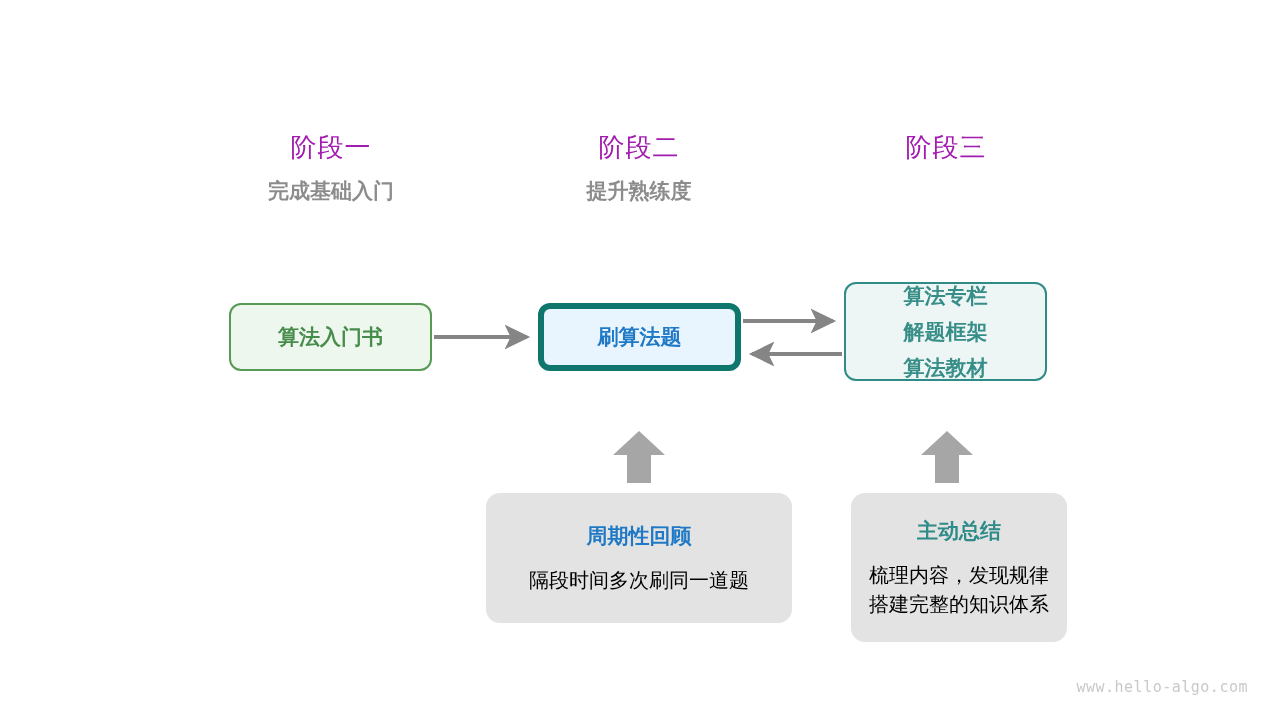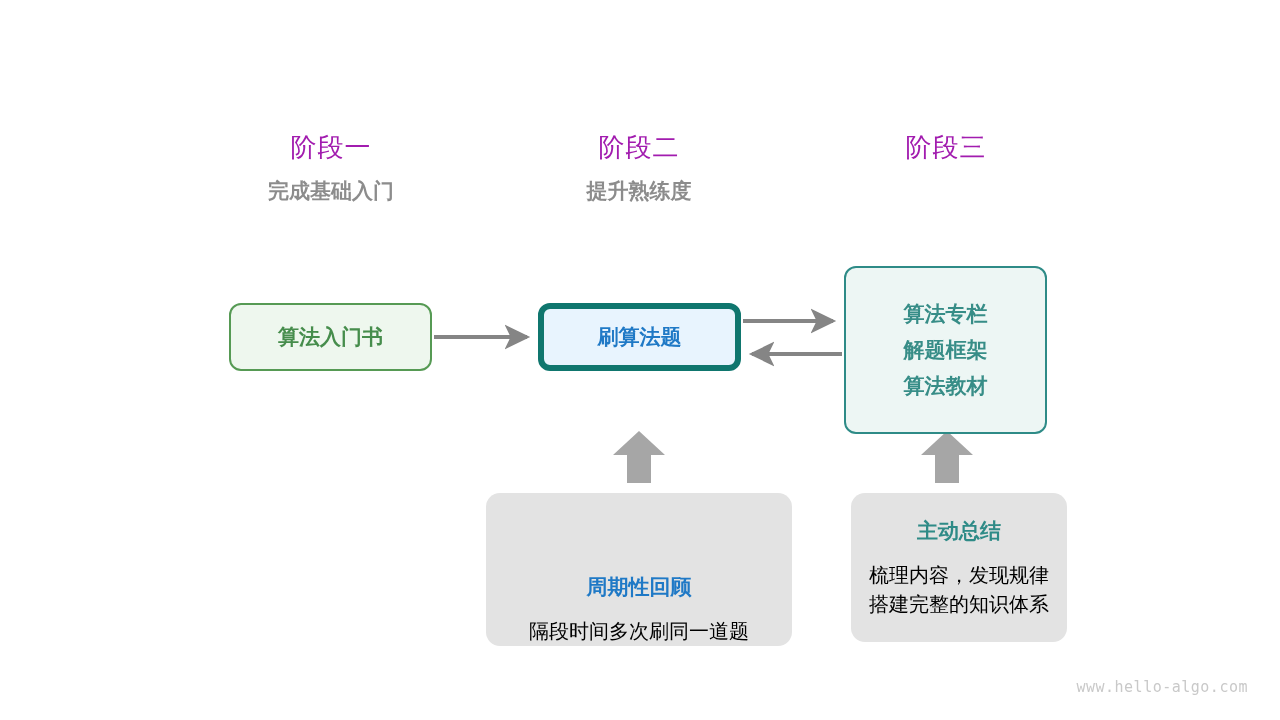--- a/index.html
+++ b/index.html
@@ -76,23 +76,23 @@
     top: 303px;
     width: 203px;
     height: 68px;
     border: 6px solid #0f766e;
     background: #e8f4fe;
   }
   .node-practice .node-label { color: #1f79c6; }
 
   .node-system {
     left: 844px;
-    top: 266px;
+    top: 282px;
     width: 203px;
-    height: 168px;
+    height: 99px;
     border: 2px solid #2e8b87;
     background: #edf6f4;
   }
   .node-system .node-label { color: #378d87; }
 
   
   .tip {
     position: absolute;
     box-sizing: border-box;
     border-radius: 14px;
@@ -115,22 +115,21 @@
     font-weight: 400;
     color: #000000;
     line-height: 29px;
     white-space: nowrap;
   }
 
   .tip-review {
     left: 486px;
     top: 493px;
     width: 306px;
-    height: 153px;
-    justify-content: flex-end;
+    height: 130px;
   }
   .tip-review .tip-title { color: #1f79c6; }
 
   .tip-summary {
     left: 821px;
     top: 493px;
     width: 216px;
     height: 149px;
     margin-left: 30px;
   }

